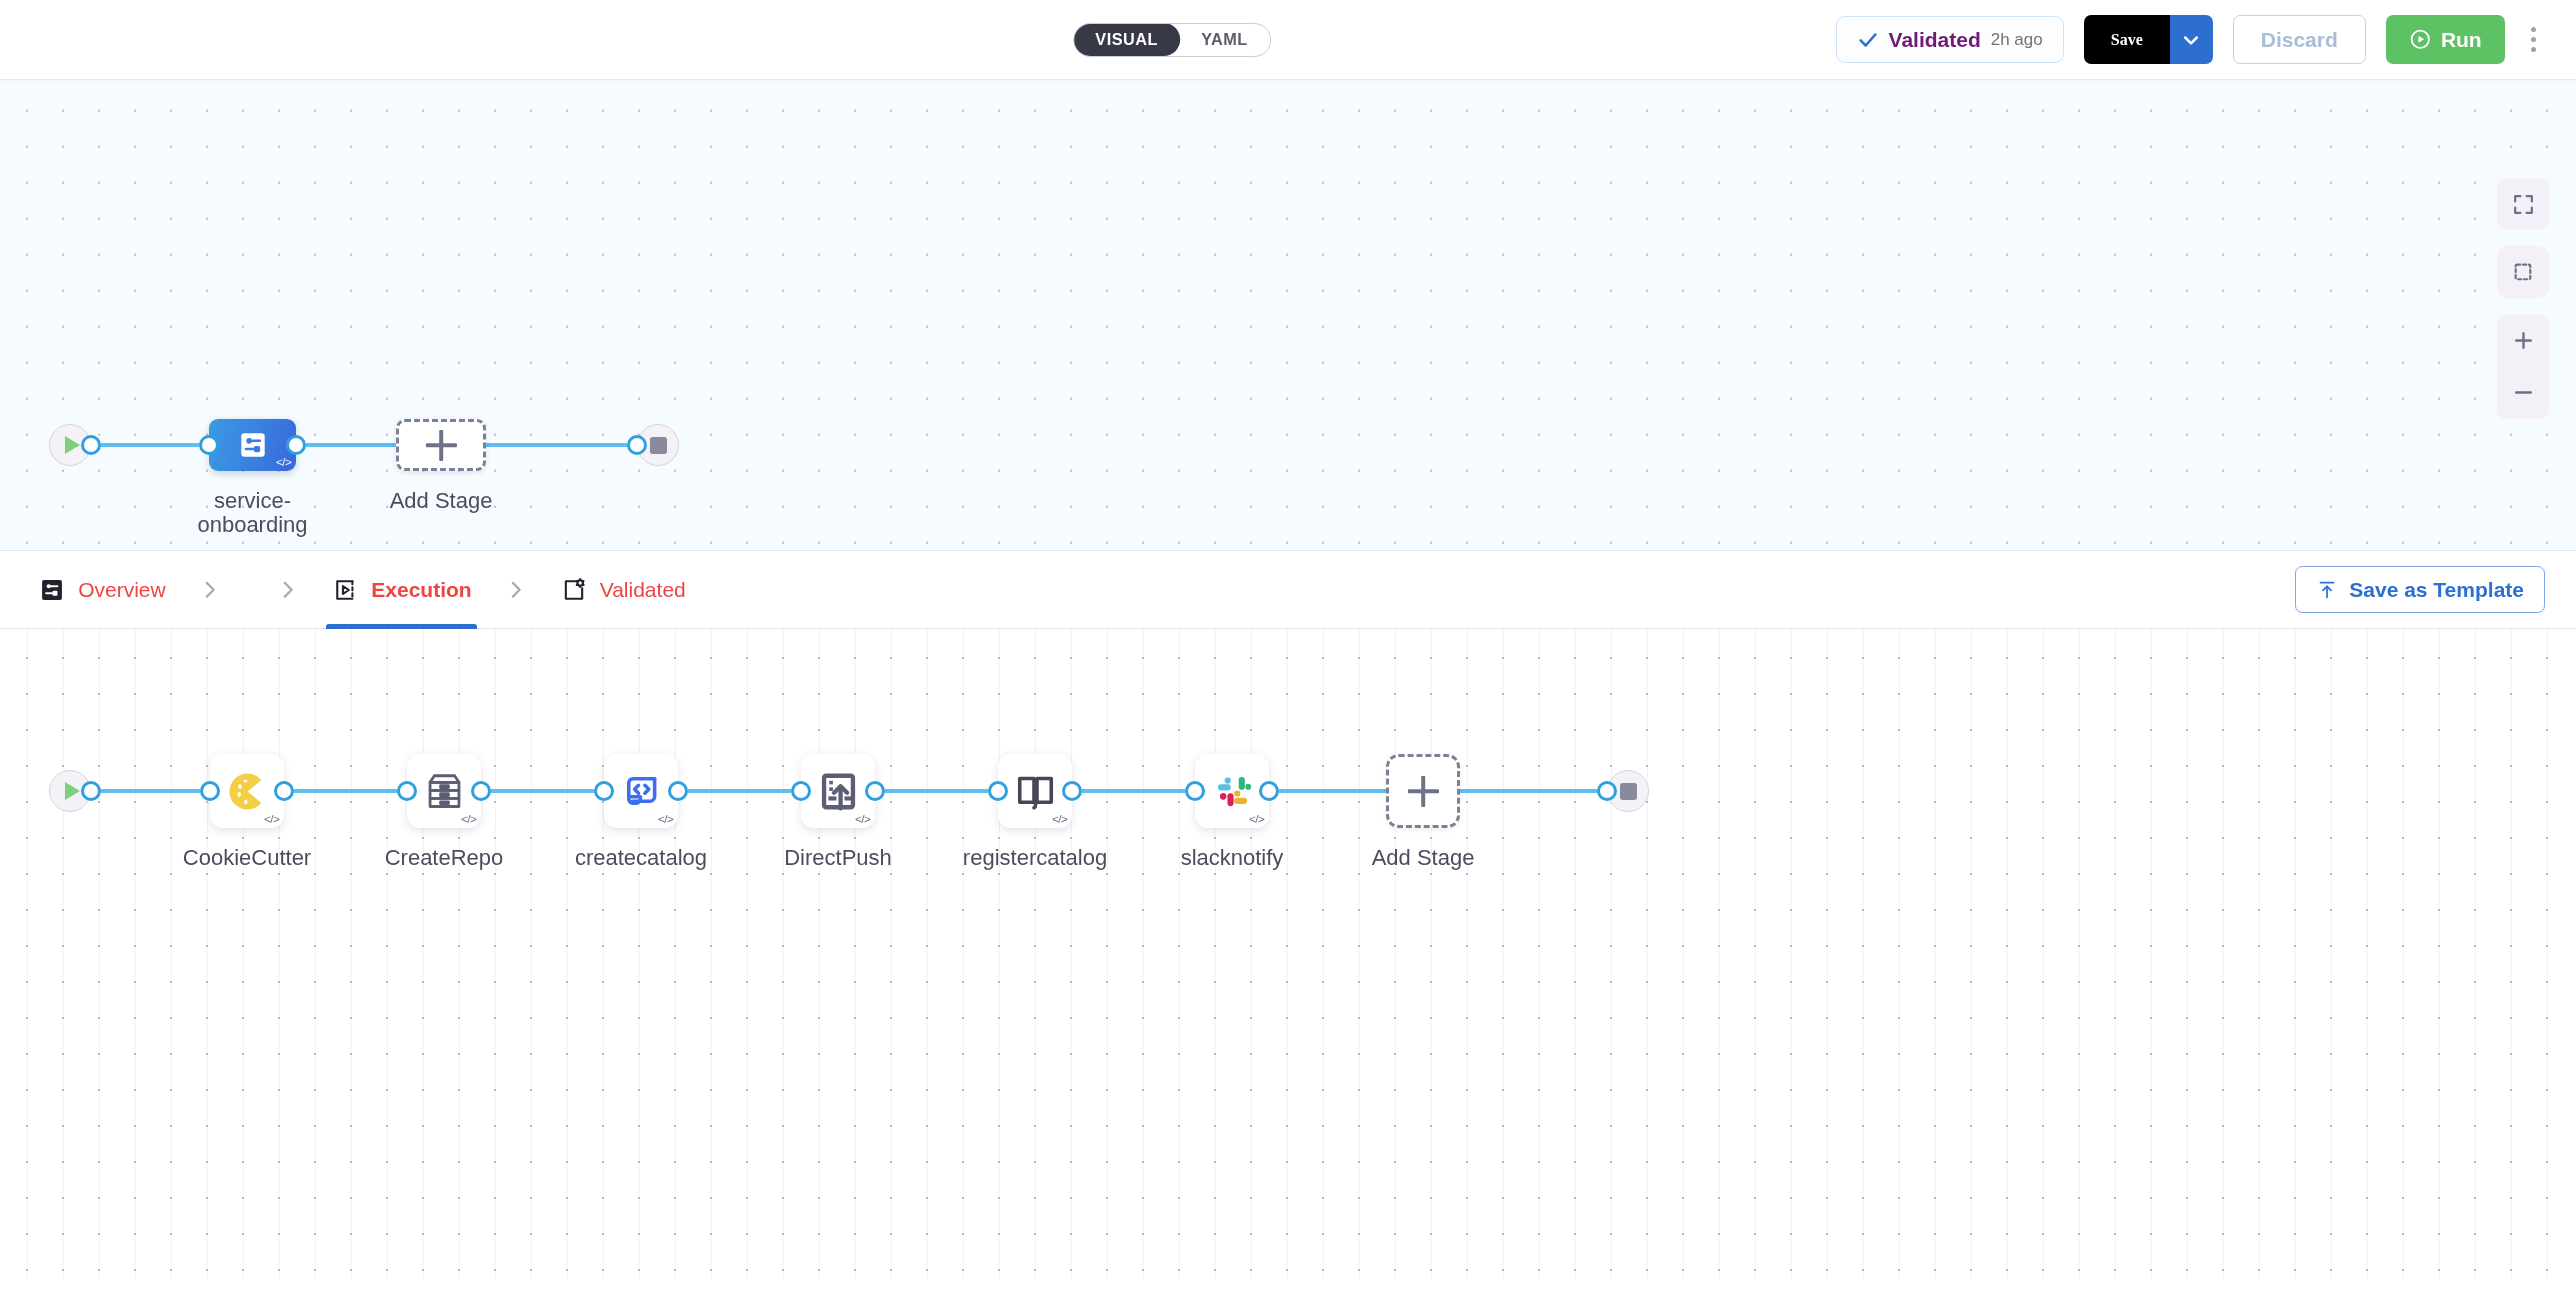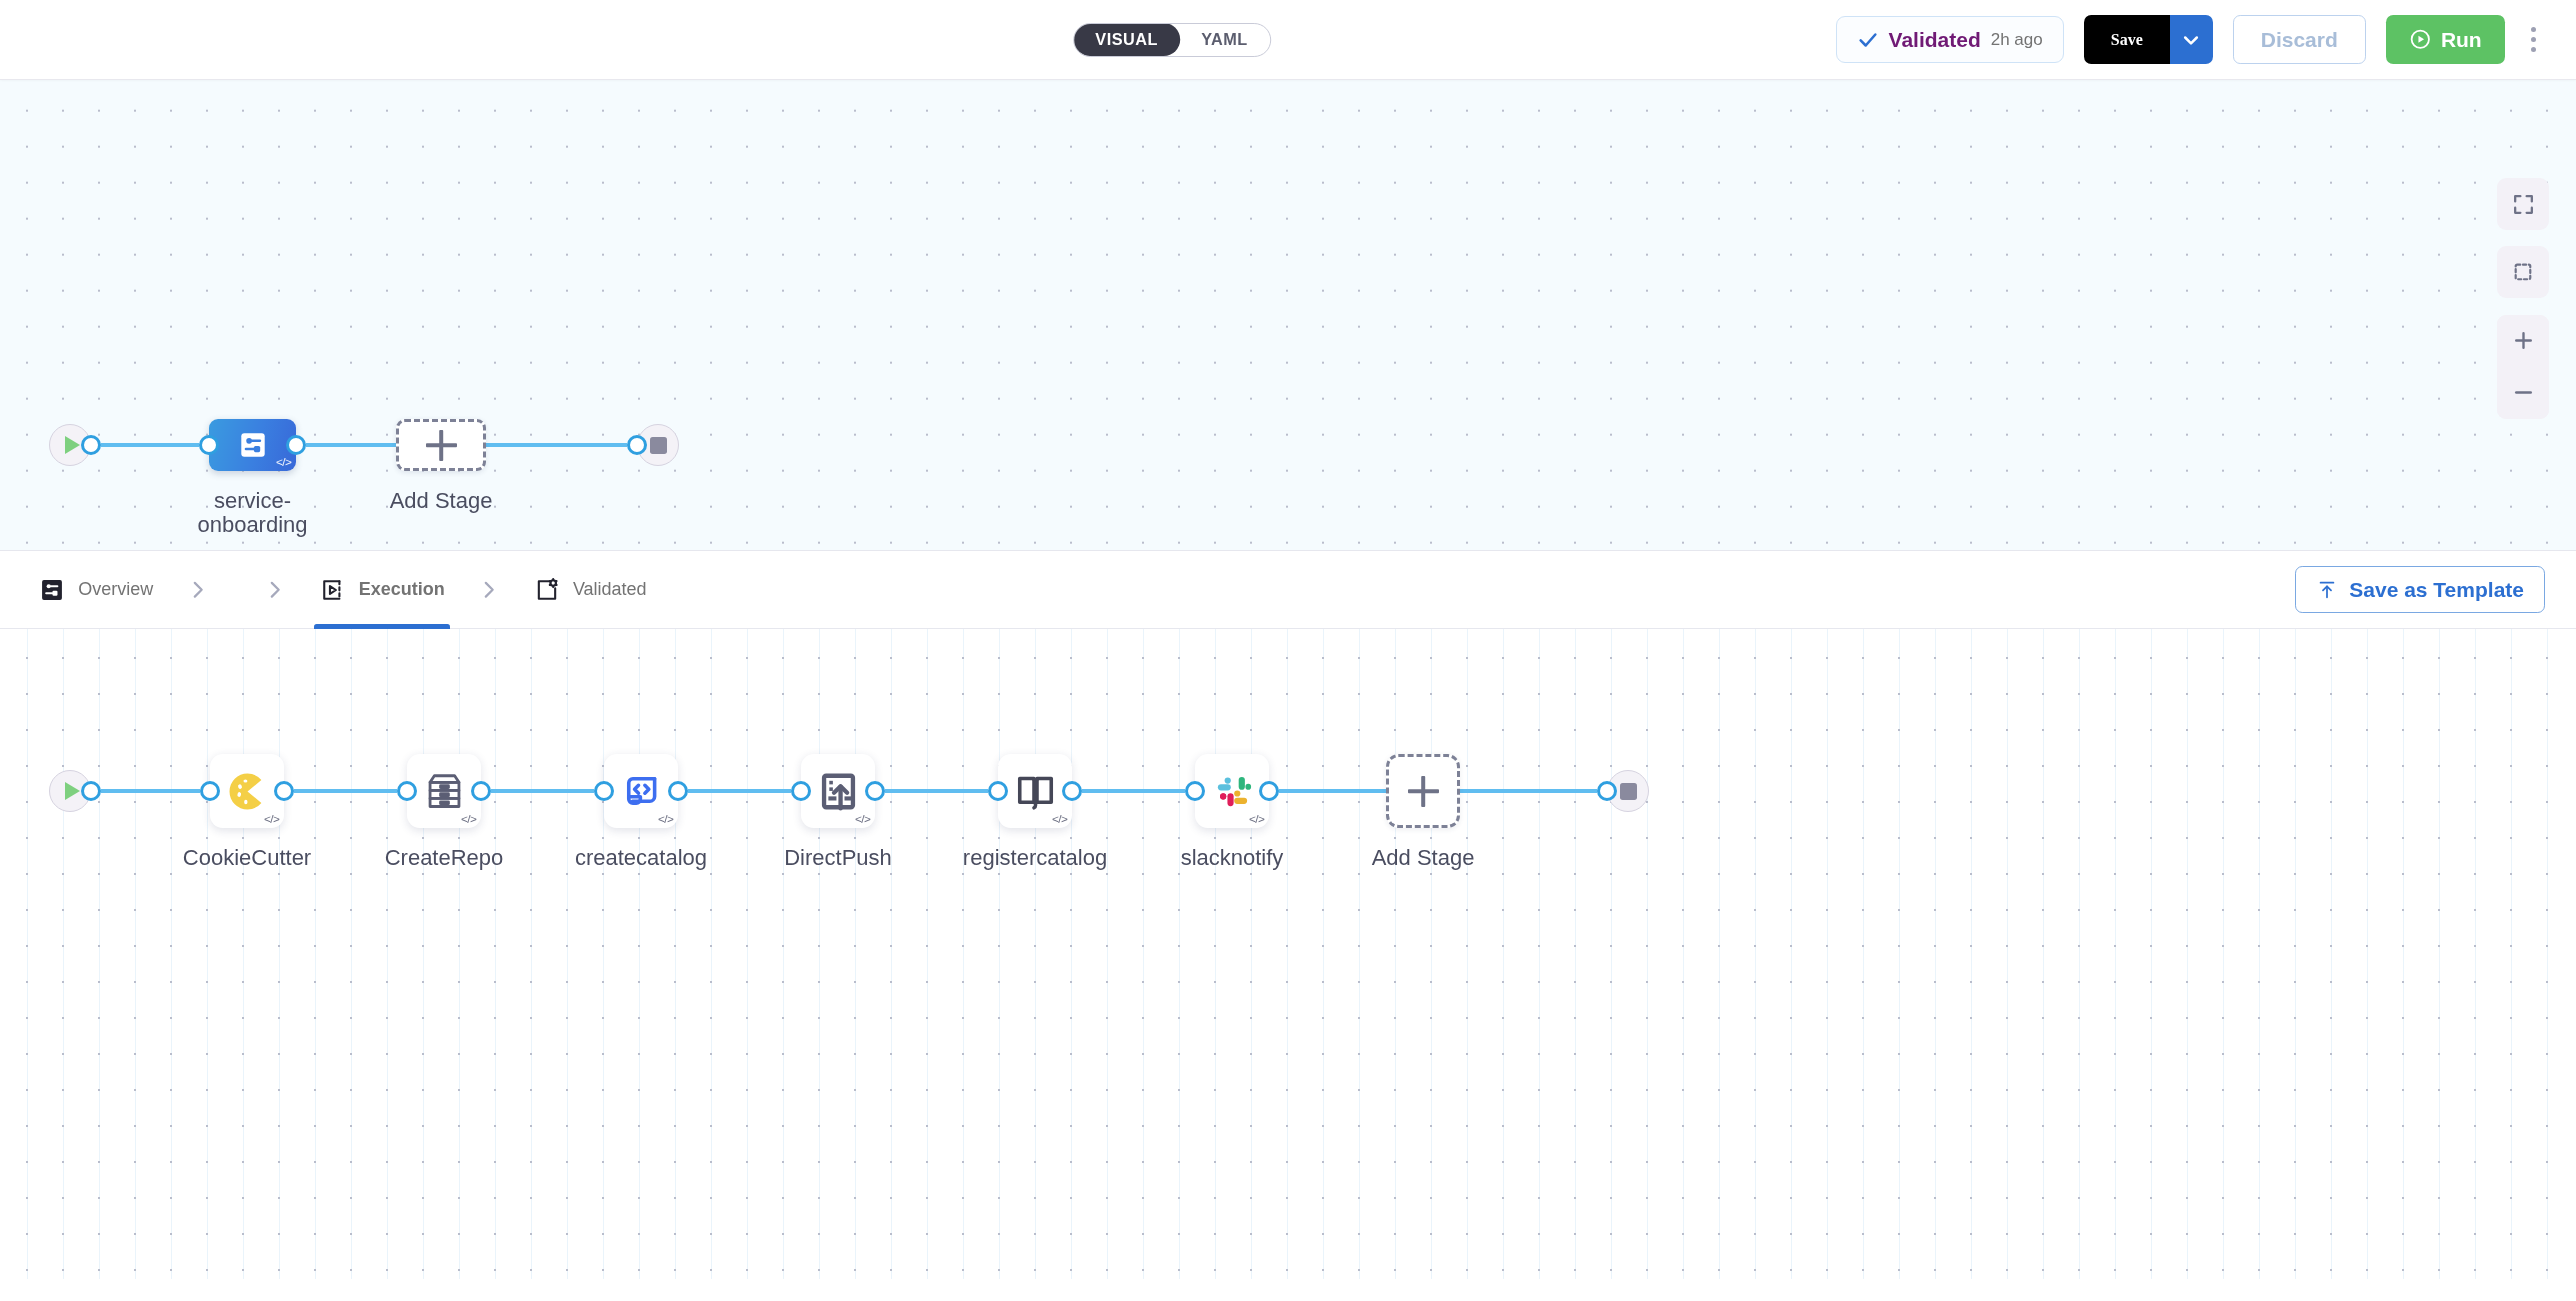--- a/index.html
+++ b/index.html
@@ -230,21 +230,21 @@
     display: flex; align-items: center;
     padding: 0 31px 0 33px;
     z-index: 20;
   }
   .tab {
     display: flex; align-items: center; gap: 11.8px;
     height: 100%; position: relative;
     padding: 0 5.4px; cursor: pointer;
   }
   .tab svg { width: 28px; height: 28px; display:block; color:#22222e; }
-  .tab-label { font-size: 18px; color: #737373; white-space: nowrap; }
+  .tab-label { font-size: 21px; color: #ef4444; white-space: nowrap; }
   .tab.active .tab-label { font-weight: 700; }
   .tab.active::after {
     content: ""; position: absolute; left: 0; right: 0; bottom: -0.9px;
     height: 4.5px; background: #2c6fd1; border-radius: 2.7px 2.7px 0 0;
   }
   .tab-sep { padding: 0 27px; display:flex; align-items:center; }
   .tab-sep svg { width: 23.5px; height: 23.5px; color:#a6a9bc; display:block; }
 
   .save-template-btn {
     margin-left: auto;

